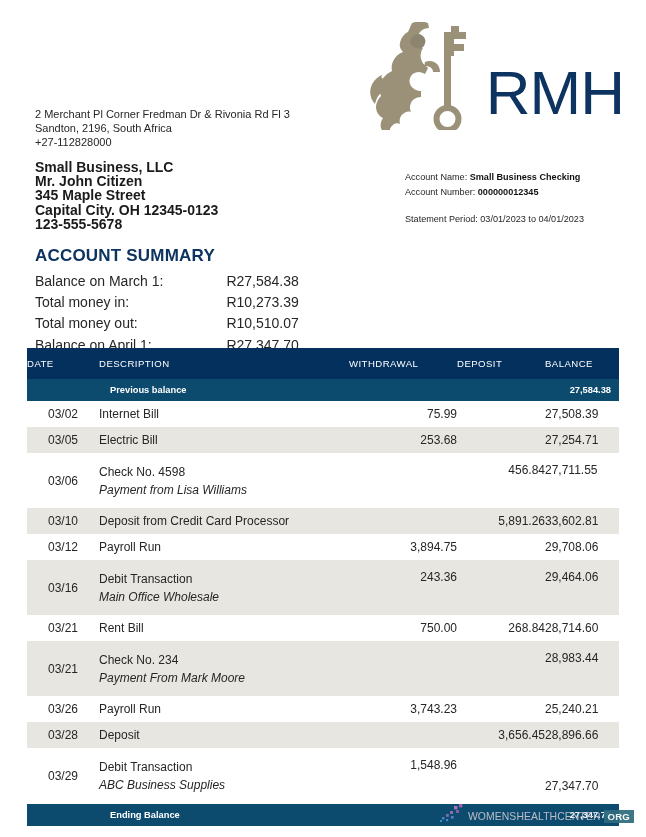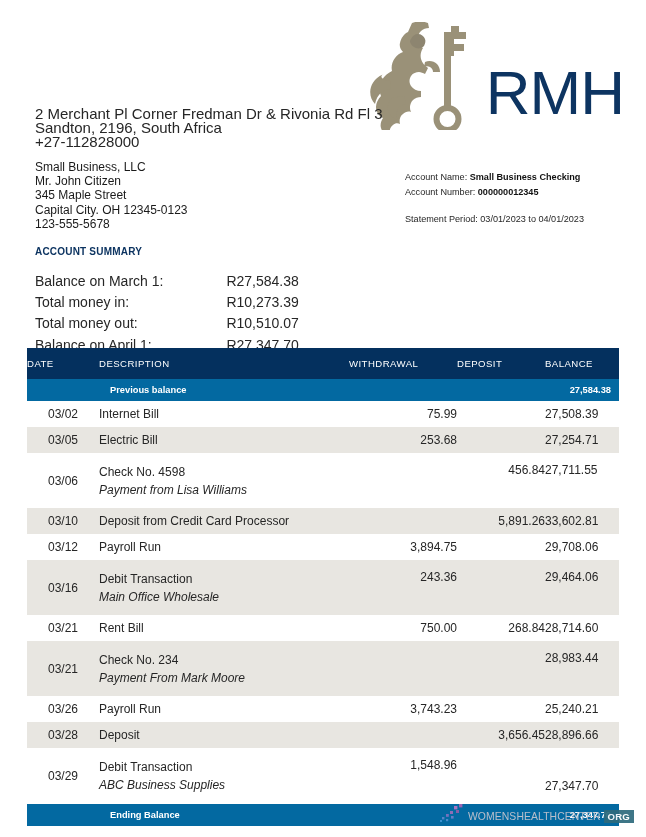--- a/index.html
+++ b/index.html
@@ -45,52 +45,52 @@
     color: #0d3461;
     line-height: 1;
     padding-bottom: 6px;
   }
 
   
   .bank-address {
     position: absolute;
     left: 35px;
     top: 107px;
-    font-size: 15px;
+    font-size: 11px;
     line-height: 14.2px;
     color: #262626;
   }
   .customer-address {
     position: absolute;
     left: 35px;
     top: 160px;
-    font-size: 12px;
+    font-size: 14px;
     line-height: 14.2px;
-    font-weight: normal;
+    font-weight: bold;
     color: #1a1a1a;
   }
 
   .account-info {
     position: absolute;
     left: 405px;
     top: 170px;
     font-size: 9.1px;
     line-height: 14.5px;
     color: #262626;
   }
   .account-info .lbl { font-weight: normal; }
   .account-info .val { font-weight: bold; color: #111; }
   .account-info .period { margin-top: 13px; display: block; }
 
   
   .summary-title {
     position: absolute;
     left: 35px;
     top: 246px;
-    font-size: 10px;
+    font-size: 17px;
     font-weight: bold;
     color: #0d3461;
     letter-spacing: 0.2px;
     text-align: right;
   }
   .summary-table {
     position: absolute;
     left: 35px;
     top: 273px;
     border-collapse: collapse;
@@ -134,21 +134,21 @@
     text-align: left;
     height: 15px;
   }
   thead th.h-date { text-align: center; }
   thead th.h-desc { padding-left: 11px; }
   thead th.h-with { text-align: right; padding-right: 33px; }
   thead th.h-dep  { text-align: right; padding-right: 22px; }
   thead th.h-bal  { text-align: right; padding-right: 8px; }
 
   tr.band {
-    background: #0369a1;
+    background: #0c4a6e;
     color: #ffffff;
   }
   tr.band td {
     font-size: 9.3px;
     font-weight: bold;
     padding: 5.5px 0;
     height: 11px;
   }
   tr.band td.b-desc { padding-left: 11px; }
   tr.band td.b-bal  { text-align: right; padding-right: 8px; }

